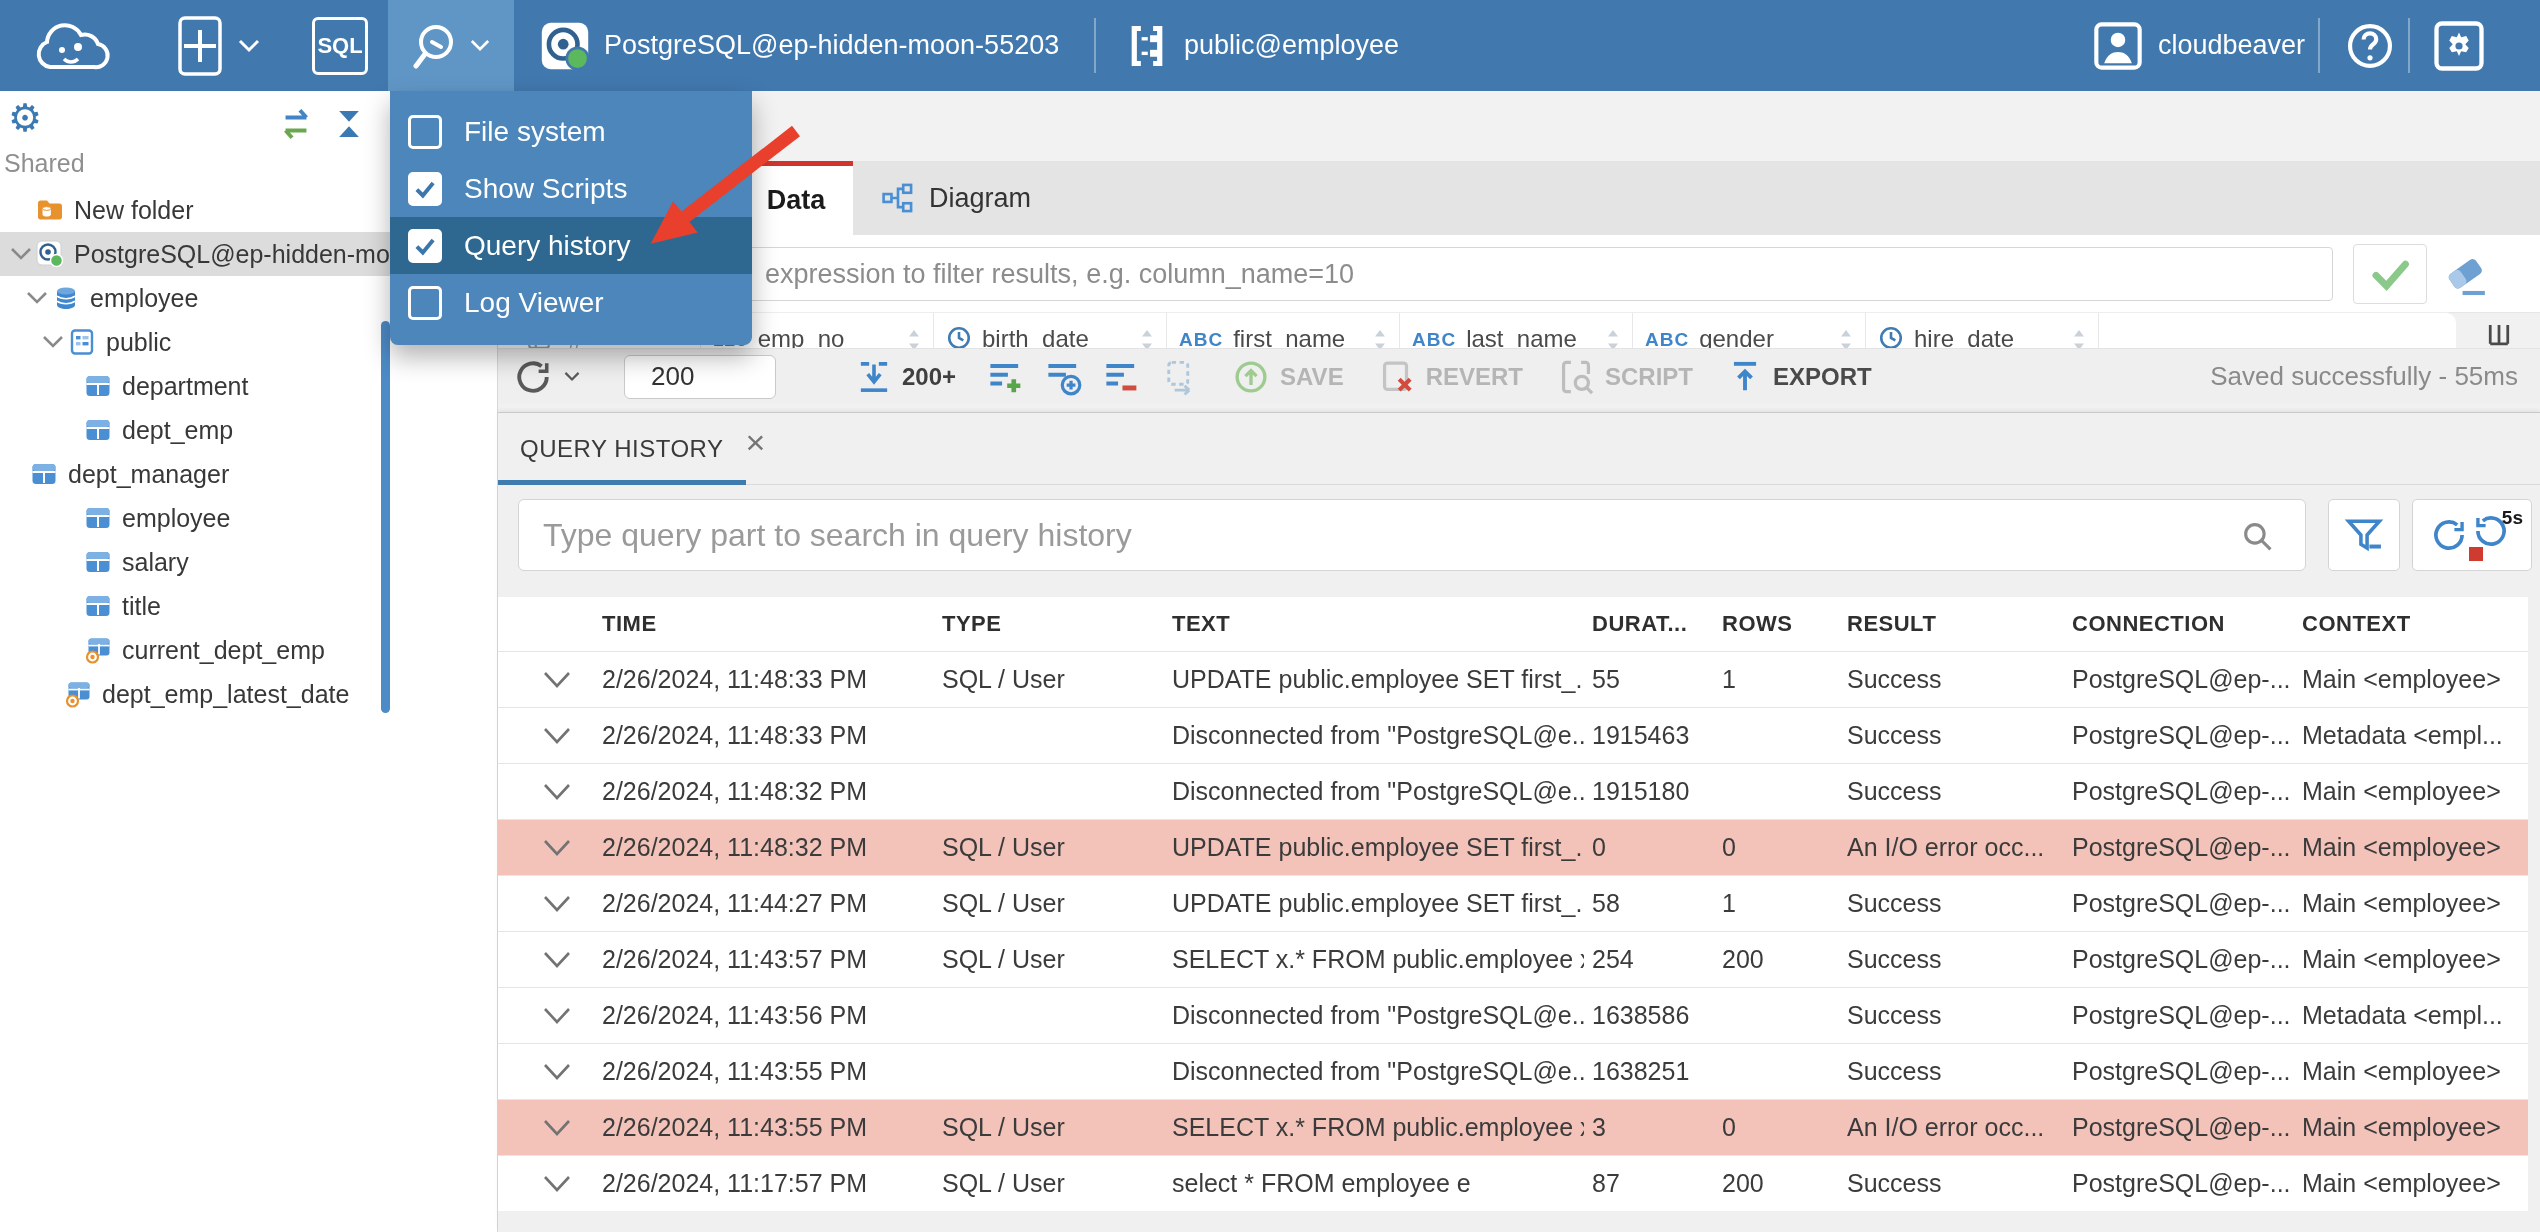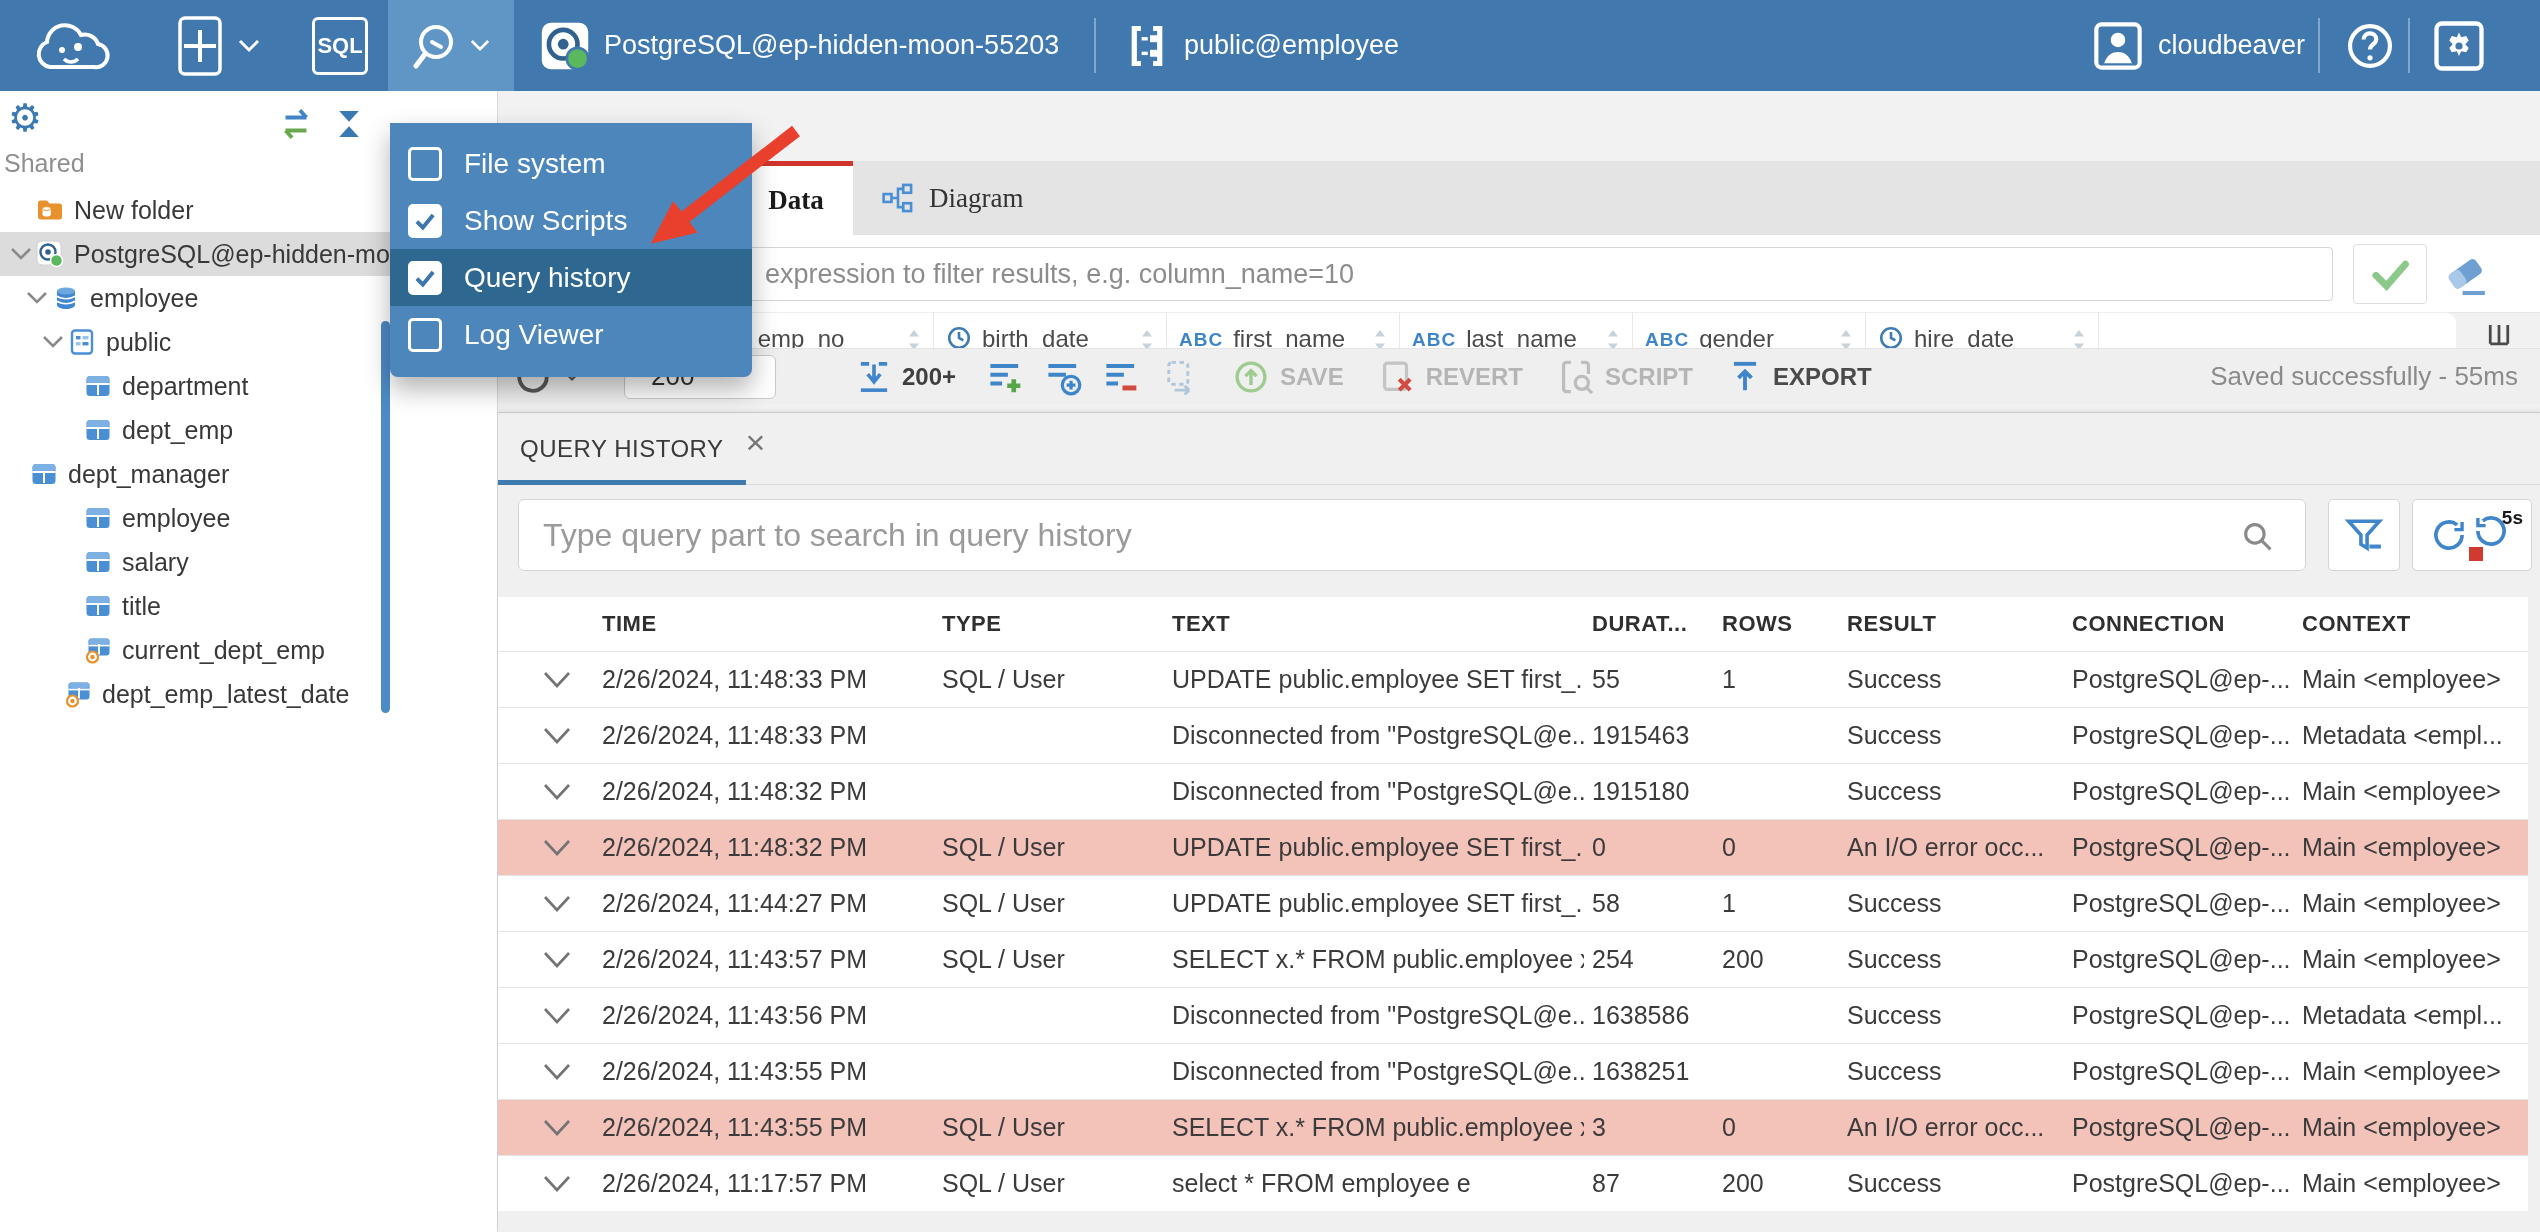--- a/index.html
+++ b/index.html
@@ -25,21 +25,21 @@
   .tree-item { height: 44px; display: flex; align-items: center; font-size: 25px; color: #383838; cursor: pointer; white-space: nowrap; }
   .tree-item.selected { background: #dcdcdc; }
   .chev-slot { width: 30px; min-width: 30px; display: flex; justify-content: center; align-items: center; }
   .tree-icon { width: 28px; min-width: 28px; height: 28px; margin-right: 10px; position: relative; }
   .tree-label { white-space: nowrap; }
   .tree-scrollthumb { position: absolute; left: 381px; top: 230px; width: 9px; height: 392px; background: #4d8bc6; border-radius: 5px; }
 
   
   .main { position: absolute; top: 91px; left: 498px; right: 0; bottom: 0; background: #f1f1f1; }
   .obj-strip { position: absolute; top: 0; left: 0; right: 0; height: 70px; background: #f2f2f2; }
-  .obj-tabs { position: absolute; top: 70px; left: 0; right: 0; height: 92px; background: #e4e4e4; border-bottom: 3px solid #ef4444; font-family: Liberation Serif, serif; }
+  .obj-tabs { position: absolute; top: 70px; left: 0; right: 0; height: 92px; background: #e4e4e4; border-bottom: 3px solid #ef4444; }
   .tab-data { position: absolute; left: 241px; top: 0; width: 114px; height: 74px; background: #fff; border-top: 5px solid #d0342c; display: flex; align-items: center; justify-content: center; font-weight: bold; font-size: 27px; color: #1b1b1b; cursor: pointer; }
   .tab-diagram { position: absolute; left: 355px; top: 0; height: 74px; display: flex; align-items: center; gap: 14px; padding: 0 28px; font-size: 27px; color: #333; cursor: pointer; }
 
   .filter-row { position: absolute; top: 144px; left: 0; right: 0; height: 78px; background: #fff; border-bottom: 1px solid #e6e6e6; }
   .filter-input { position: absolute; left: 56px; top: 12px; width: 1779px; height: 54px; border: 1px solid #d6d6d6; border-radius: 4px; font-size: 27px; color: #444; padding: 0 60px 0 210px; font-family: inherit; outline: none; }
   .filter-input::placeholder { color: #8c8c8c; }
   .filter-check { position: absolute; left: 1855px; top: 9px; width: 74px; height: 60px; background: #fff; border: 1px solid #ddd; border-radius: 4px; display: flex; align-items: center; justify-content: center; cursor: pointer; }
   .filter-eraser { position: absolute; left: 1944px; top: 16px; width: 48px; height: 48px; cursor: pointer; }
 
   .grid-header { position: absolute; top: 221px; left: 0; height: 92px; display: flex; z-index: 1; }
@@ -80,21 +80,21 @@
   .qh-table { position: absolute; top: 184px; left: 0; right: 12px; bottom: 0; overflow: hidden; }
   .qht-head, .qht-row { display: grid; grid-template-columns: 96px 340px 230px 420px 130px 125px 225px 230px 1fr; align-items: center; }
   .qht-head { height: 54px; background: #fff; font-size: 22px; font-weight: bold; color: #2f2f2f; letter-spacing: .5px; }
   .qht-head > div { padding-left: 8px; }
   .qht-row { height: 56px; background: #fff; border-top: 1px solid #e6e6e6; font-size: 25px; color: #3b3b3b; cursor: pointer; }
   .qht-row.error { background: #f3c3ba; }
   .qht-cell { padding-left: 8px; white-space: nowrap; overflow: hidden; }
   .qht-exp { display: flex; justify-content: flex-start; padding-left: 44px; }
 
   
-  .dropdown { position: absolute; left: 390px; top: 91px; width: 362px; background: #4c86ba; border-radius: 0 0 8px 8px; box-shadow: 0 12px 26px rgba(0,0,0,.3); z-index: 50; padding: 12px 0 14px; margin-top: 32px; }
+  .dropdown { position: absolute; left: 390px; top: 91px; width: 362px; background: #4c86ba; border-radius: 0 0 8px 8px; box-shadow: 0 12px 26px rgba(0,0,0,.3); z-index: 50; padding: 12px 0 14px; }
   .dd-item { height: 57px; display: flex; align-items: center; gap: 22px; padding-left: 18px; color: #fff; font-size: 28px; cursor: pointer; }
   .dd-item.highlighted { background: #2e6890; }
   .dd-check { width: 34px; min-width: 34px; height: 34px; border: 3px solid #fff; border-radius: 5px; display: flex; align-items: center; justify-content: center; }
   .dd-check.checked { background: #fff; border-color: #fff; }
 
   .anno { position: absolute; left: 600px; top: 95px; width: 260px; height: 180px; z-index: 60; pointer-events: none; }
 </style>
 </head>
 <body>
 

